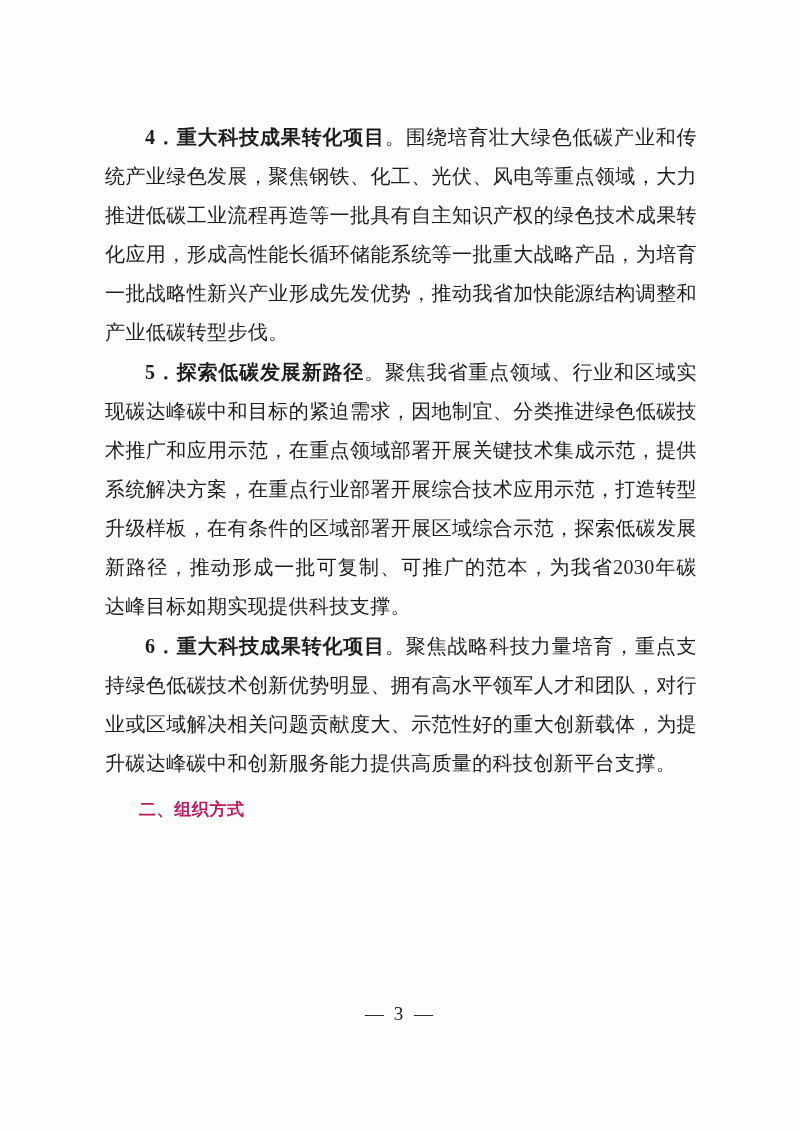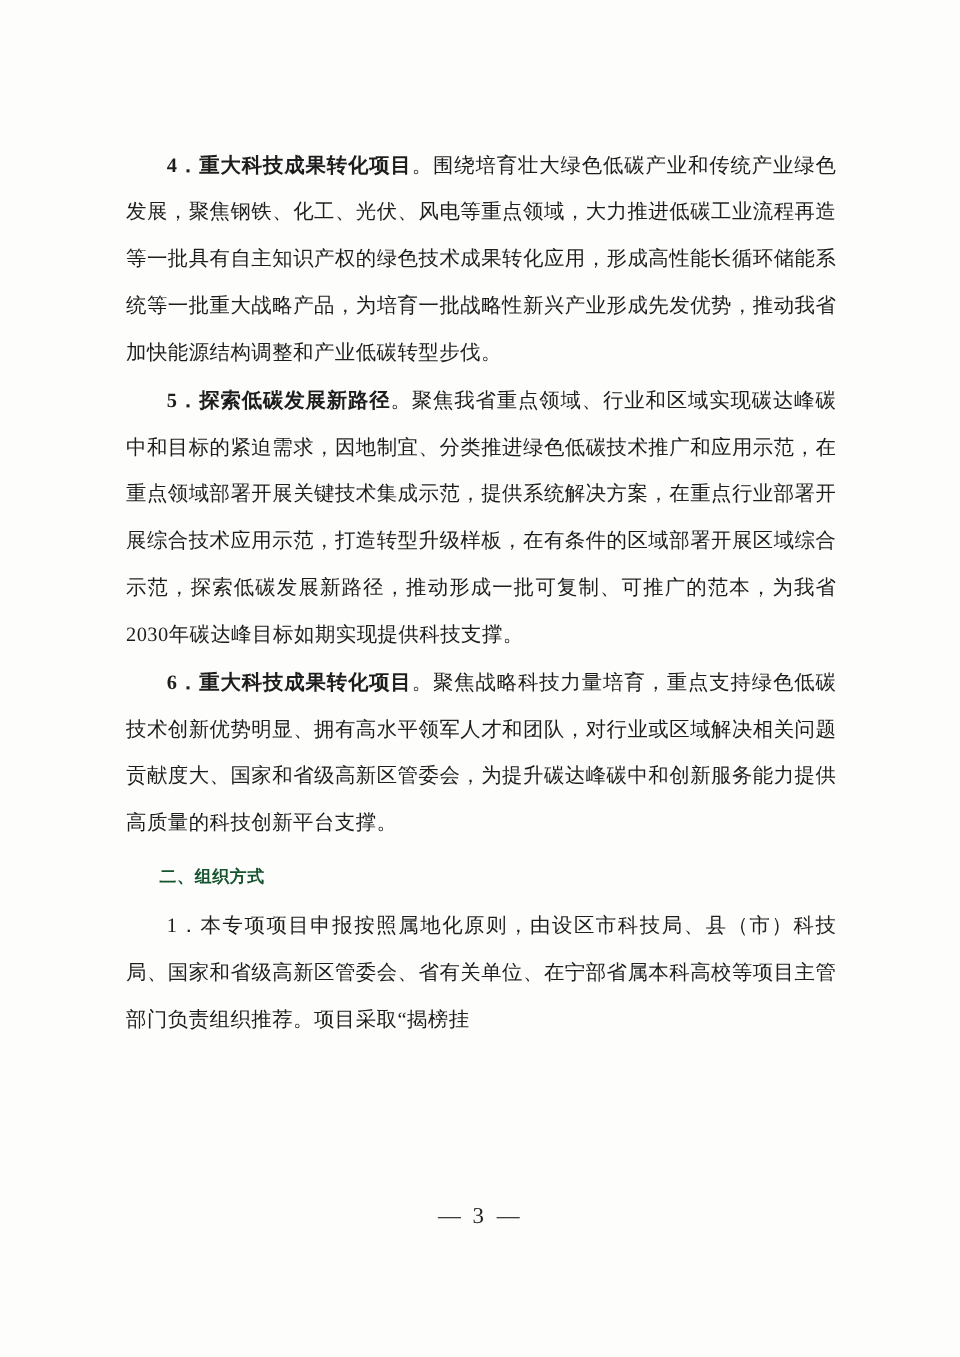--- a/index.html
+++ b/index.html
@@ -24,39 +24,39 @@
     background: #fdfdfc;
   }
   .content {
     position: absolute;
     left: 105px;
     top: 118px;
     width: 592px;
   }
   p.para {
     margin: 0 0 1px 0;
-    font-size: 17px;
+    font-size: 20px;
     line-height: 39px;
     text-align: justify;
     text-justify: inter-ideograph;
     letter-spacing: 0.4px;
     text-indent: 2em;
     color: #1d1d1d;
   }
   p.para .lead {
     font-weight: bold;
   }
   h2.section {
     margin: 7px 0 1px 0;
-    font-size: 14px;
+    font-size: 17px;
     line-height: 39px;
     font-weight: bold;
     text-indent: 2em;
     letter-spacing: 0.6px;
-    color: #14532d;
+    color: #be185d;
   }
   .pagenum {
     position: absolute;
     left: 0;
     right: 0;
     top: 1003px;
     text-align: center;
     font-size: 19px;
     letter-spacing: 3px;
     color: #1d1d1d;
@@ -73,28 +73,25 @@
 
     <p class="para">
       <span class="lead">4．</span><span class="lead">重大科技成果转化项目</span><span>。围绕培育壮大绿色低碳产业和传统产业绿色发展，聚焦钢铁、化工、光伏、风电等重点领域，大力推进低碳工业流程再造等一批具有自主知识产权的绿色技术成果转化应用，形成高性能长循环储能系统等一批重大战略产品，为培育一批战略性新兴产业形成先发优势，推动我省加快能源结构调整和产业低碳转型步伐。</span>
     </p>
 
     <p class="para">
       <span class="lead">5．</span><span class="lead">探索低碳发展新路径</span><span>。聚焦我省重点领域、行业和区域实现碳达峰碳中和目标的紧迫需求，因地制宜、分类推进绿色低碳技术推广和应用示范，在重点领域部署开展关键技术集成示范，提供系统解决方案，在重点行业部署开展综合技术应用示范，打造转型升级样板，在有条件的区域部署开展区域综合示范，探索低碳发展新路径，推动形成一批可复制、可推广的范本，为我省2030年碳达峰目标如期实现提供科技支撑。</span>
     </p>
 
     <p class="para">
-      <span class="lead">6．</span><span class="lead">重大科技成果转化项目</span><span>。聚焦战略科技力量培育，重点支持绿色低碳技术创新优势明显、拥有高水平领军人才和团队，对行业或区域解决相关问题贡献度大、国家和省级高新区管委会，为提升碳达峰碳中和创新服务能力提供高质量的科技创新平台支撑。</span>
+      <span class="lead">6．</span><span class="lead">重大科技成果转化项目</span><span>。聚焦战略科技力量培育，重点支持绿色低碳技术创新优势明显、拥有高水平领军人才和团队，对行业或区域解决相关问题贡献度大、示范性好的重大创新载体，为提升碳达峰碳中和创新服务能力提供高质量的科技创新平台支撑。</span>
     </p>
 
     <h2 class="section">二、组织方式</h2>
 
-    <p class="para">
-      <span>1．</span><span>本专项项目申报按照属地化原则，由设区市科技局、县（市）科技局、国家和省级高新区管委会、省有关单位、在宁部省属本科高校等项目主管部门负责组织推荐。项目采取“揭榜挂</span>
-    </p>
 
   </div>
 
   <div class="pagenum">
     <span class="dash">—</span>
     <span>3</span>
     <span class="dash">—</span>
   </div>
 </div>
 

